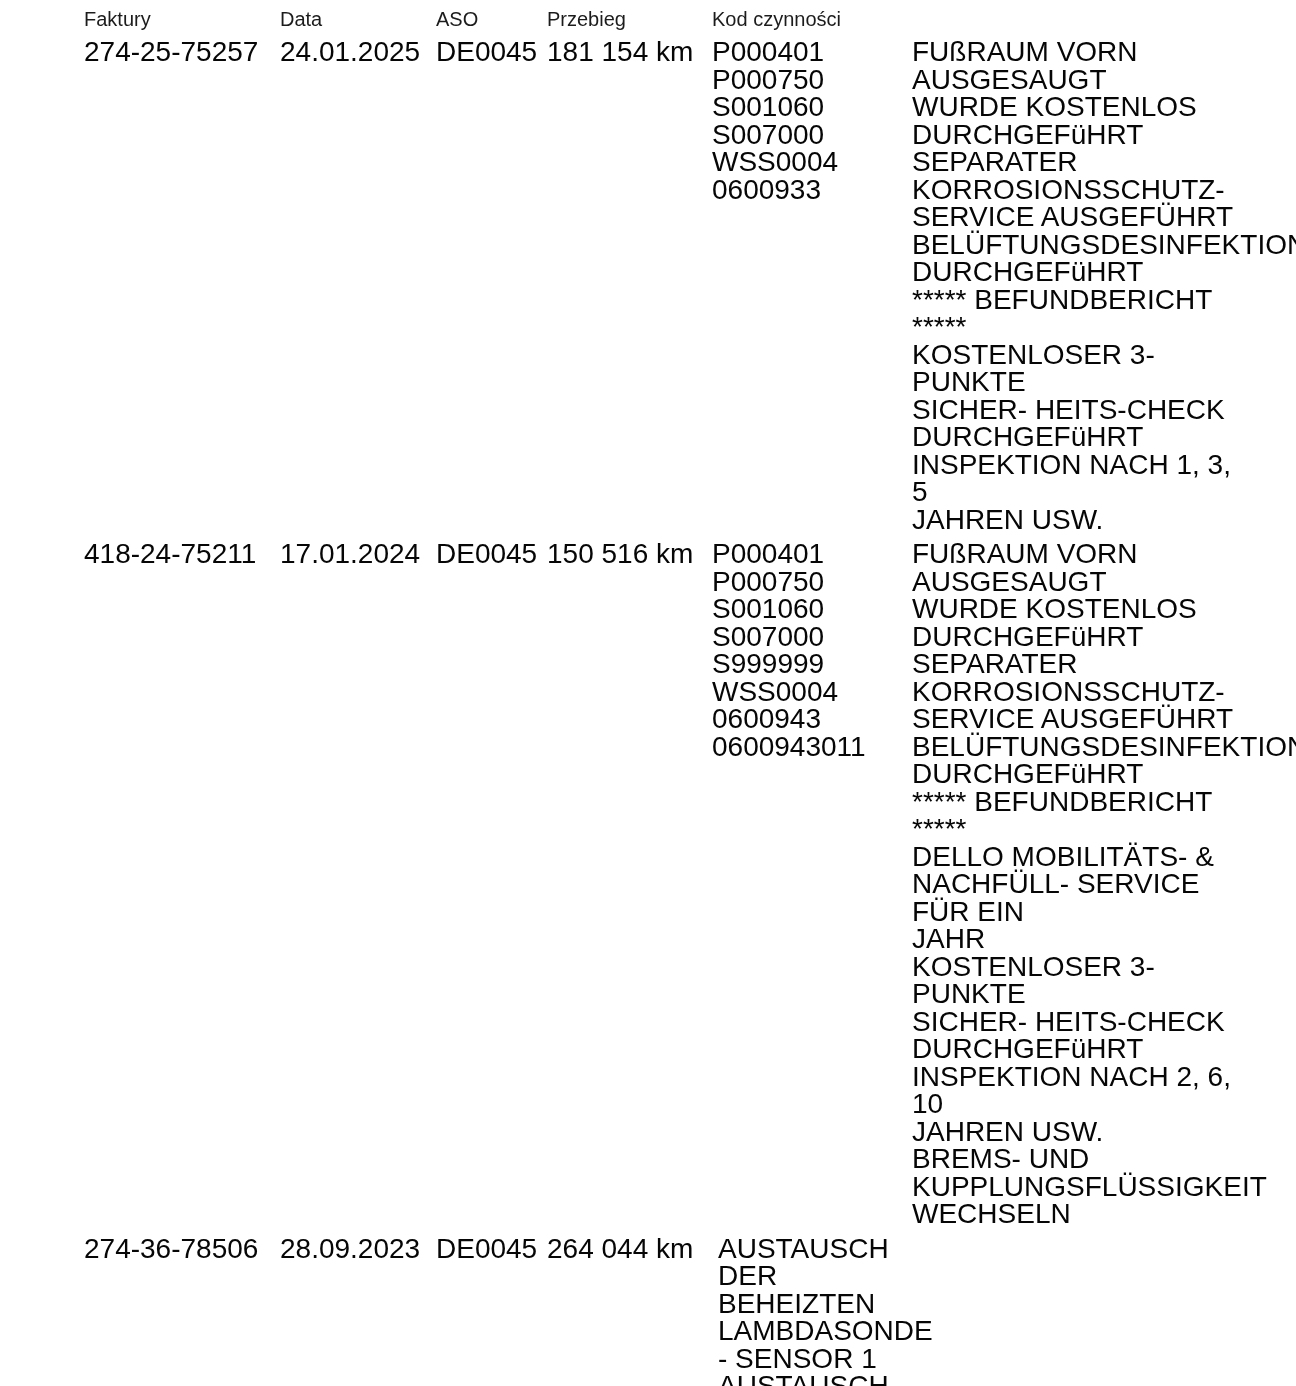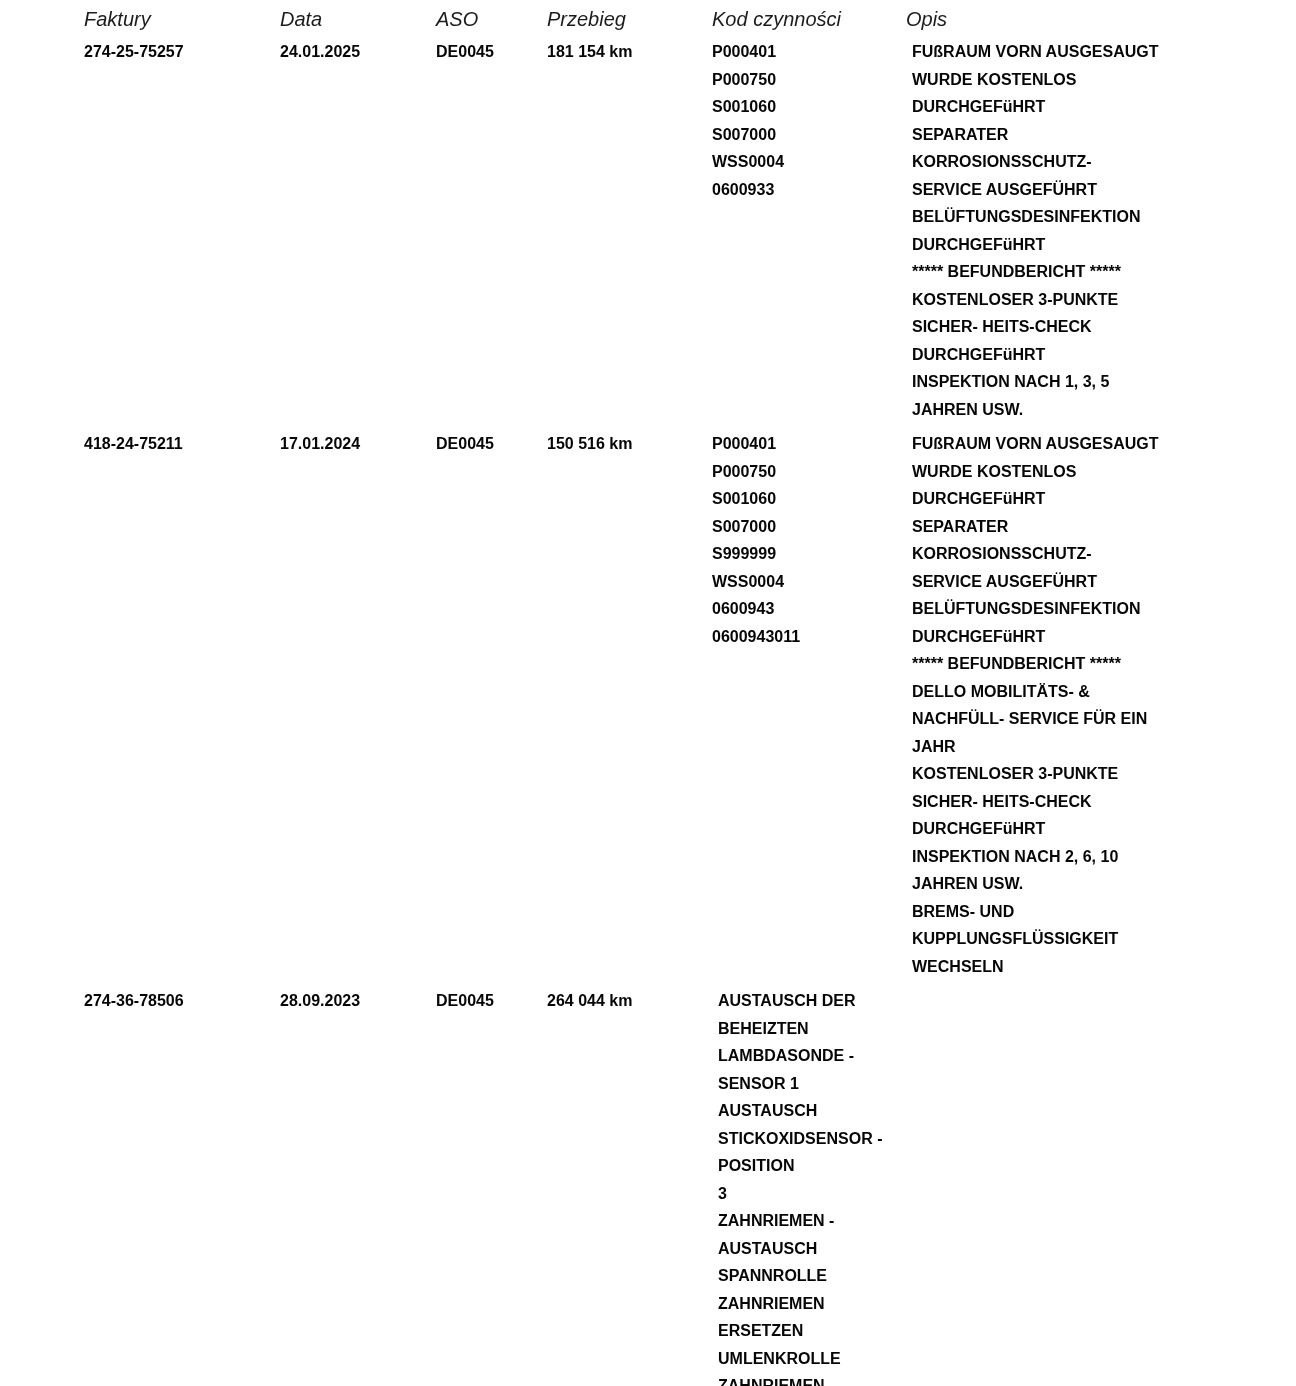--- a/index.html
+++ b/index.html
@@ -21,25 +21,24 @@
     display: grid;
     grid-template-columns: 196px 156px 111px 165px 194px 1fr;
     align-items: start;
   }
   .header-row {
     font-size: 20px;
     font-weight: 400;
     line-height: 27px;
     color: #1c1c1c;
     margin-bottom: 5px;
-    font-style: italic;
   }
   .data-row {
-    font-size: 16px;
-    font-weight: 700;
+    font-size: 28px;
+    font-weight: 400;
     line-height: 27.5px;
     color: #060606;
     margin-bottom: 7px;
   }
   .cell {
     white-space: pre-line;
     padding-right: 10px;
   }
   .cell.opis {
     max-width: 330px;
@@ -50,21 +49,20 @@
 <body>
 
 <div class="table">
 
   <div class="grid-row header-row">
     <div class="cell">Faktury</div>
     <div class="cell">Data</div>
     <div class="cell">ASO</div>
     <div class="cell">Przebieg</div>
     <div class="cell">Kod czynności</div>
-    <div class="cell">Opis</div>
   </div>
 
   <div class="grid-row data-row">
     <div class="cell">274-25-75257</div>
     <div class="cell">24.01.2025</div>
     <div class="cell">DE0045</div>
     <div class="cell">181 154 km</div>
     <div class="cell">P000401
 P000750
 S001060

